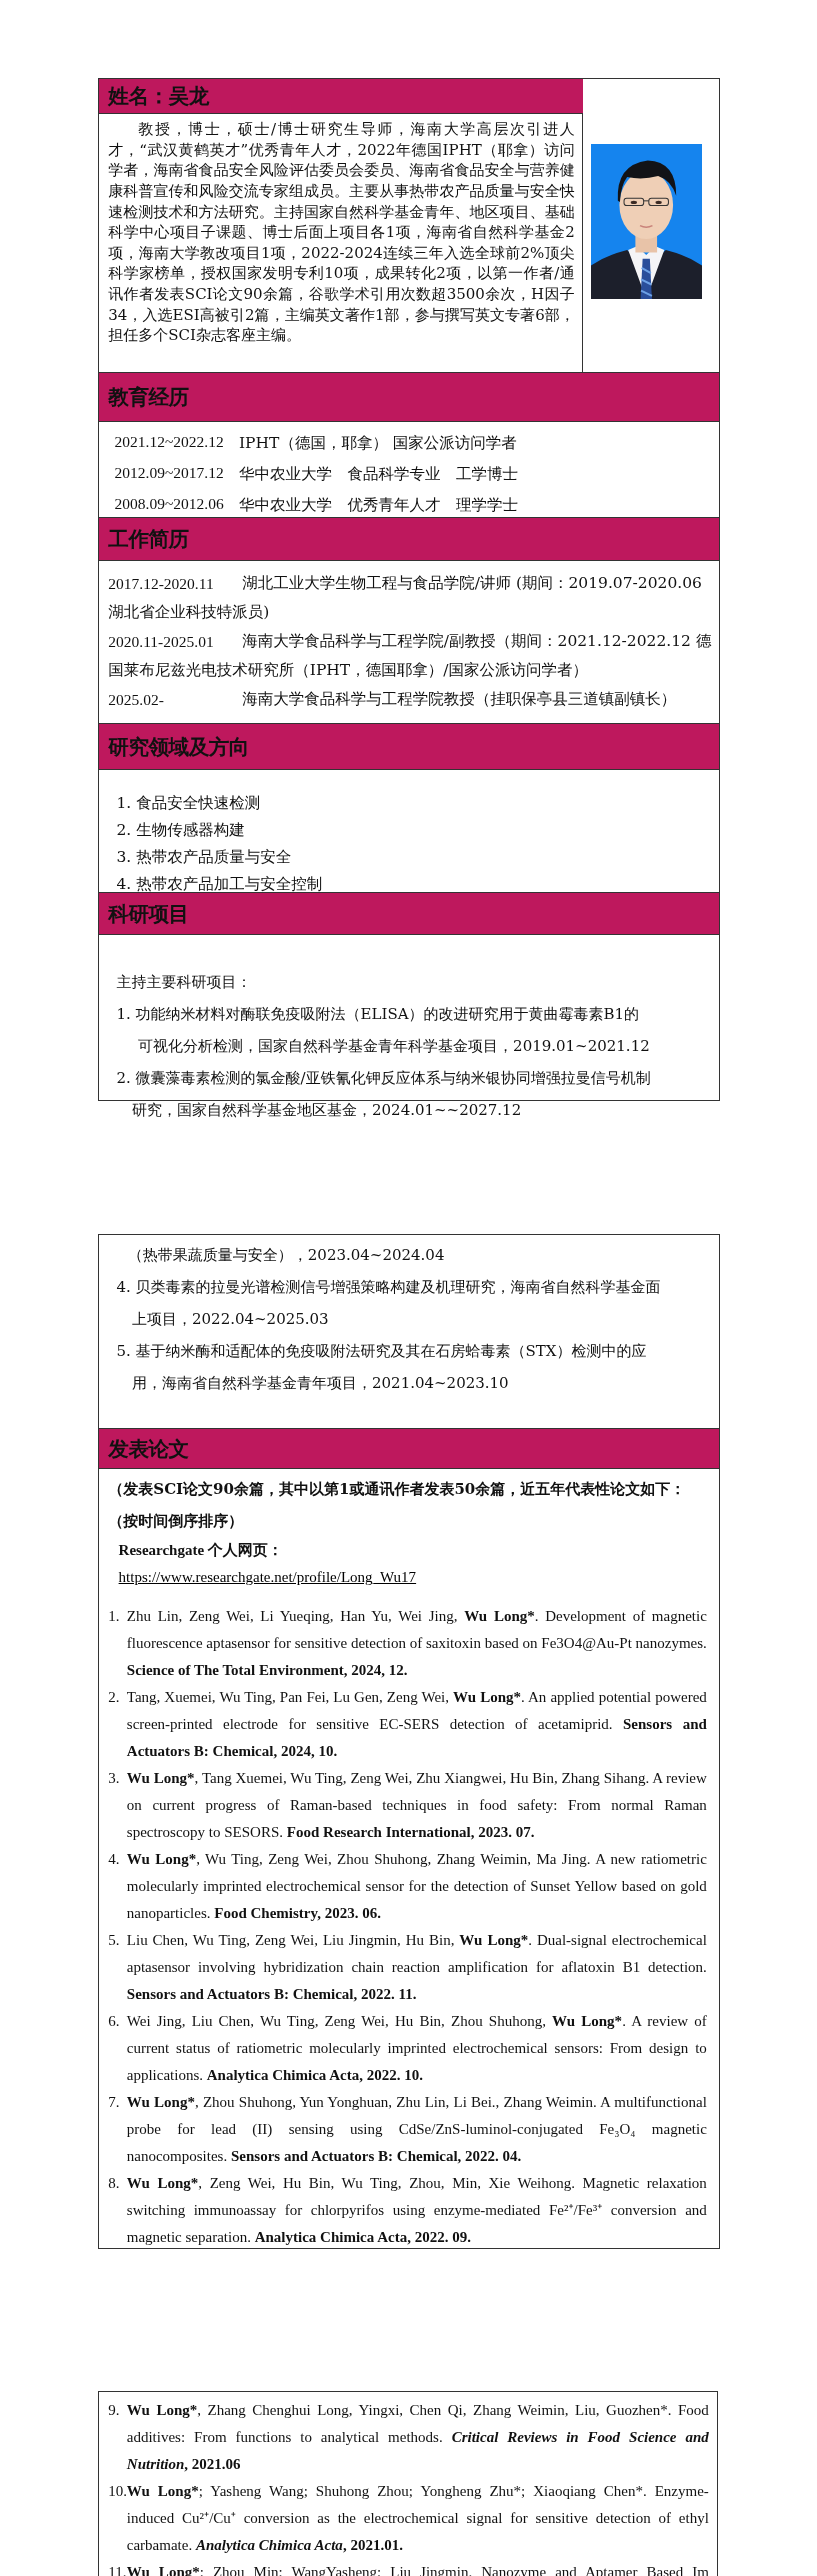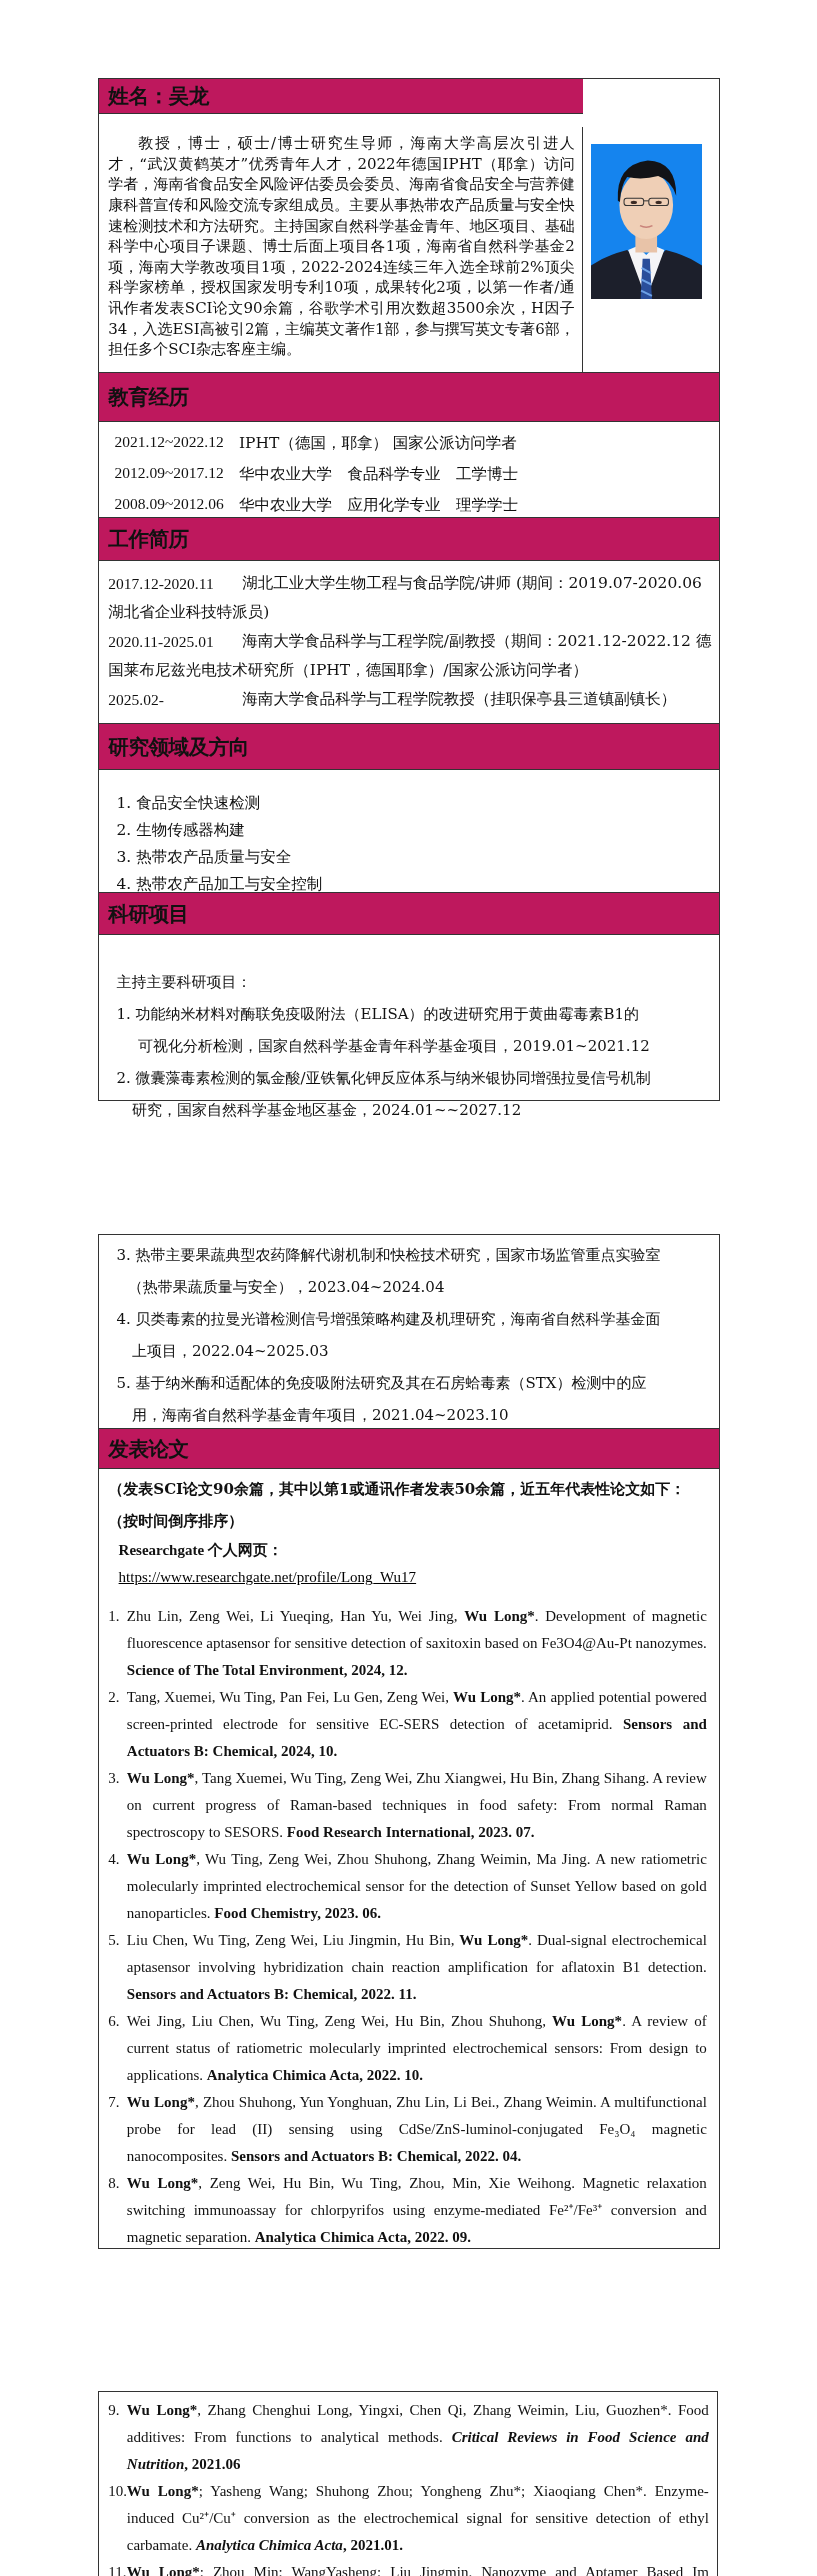--- a/index.html
+++ b/index.html
@@ -10,21 +10,21 @@
   #p2 { top: 1234px; width: 622px; height: 1015px; }
   #p3 { top: 2391px; width: 620px; height: 834px; }
   .sec-head { position: absolute; left: 0; right: 0; background: #be185d; border-bottom: 1px solid #333;
               box-sizing: border-box; font-family: "DejaVu Serif", serif; font-weight: bold; font-size: 20.6px;
               padding-left: 9.3px; display: flex; align-items: center; letter-spacing: -0.5px; }
   .sec-head.bt { border-top: 1px solid #333; }
   .body-block { position: absolute; left: 0; right: 4px; box-sizing: border-box; }
   .zh { font-family: "DejaVu Serif", serif; }
   
   #name-head { top: 0; height: 35px; right: 136px; font-size: 20.6px; }
-  #bio { top: 48px; height: 260px; right: 136px; border-right: 1px solid #333;
+  #bio { top: 34px; height: 260px; right: 136px; border-right: 1px solid #333;
          padding: 6.2px 7.2px 0 9.3px; font-size: 15px; line-height: 20.6px; text-align: justify; }
   #bio p { margin: 0; text-indent: 2em; }
   #photo-col { position: absolute; top: 0; right: 0; width: 136px; height: 294px; }
   #photo { position: absolute; left: 8.2px; top: 65px; width: 111px; height: 155px; overflow: hidden;
            background: linear-gradient(180deg, #1f8ef0 0%, #0b7ce8 100%); }
   
   #edu-head { top: 293px; height: 50px; }
   #edu-body { top: 342px; height: 97px; padding: 12.4px 0 0 15.5px; }
   .edu-row { height: 31px; font-size: 15.5px; display: flex; }
   .edu-row .date { width: 55px; margin-right: 15.5px; white-space: nowrap; font-family: "Liberation Serif", serif; }
@@ -93,21 +93,21 @@
     <div class="edu-row">
       <span class="date">2021.12~2022.12</span>
       <span class="desc">IPHT（德国，耶拿） 国家公派访问学者</span>
     </div>
     <div class="edu-row">
       <span class="date">2012.09~2017.12</span>
       <span class="desc">华中农业大学　食品科学专业　工学博士</span>
     </div>
     <div class="edu-row">
       <span class="date">2008.09~2012.06</span>
-      <span class="desc">华中农业大学　应用化学专业　理学学士</span>
+      <span class="desc">华中农业大学　优秀青年人才　理学学士</span>
     </div>
   </div>
 
   <div class="sec-head bt" id="work-head">
     <span>工作简历</span>
   </div>
   <div class="body-block zh" id="work-body">
     <div>
       <div class="work-row">
         <span class="date">2017.12-2020.11</span>
@@ -152,21 +152,20 @@
     <div>
       <div style="white-space:nowrap"><span>2.</span> <span>微囊藻毒素检测的氯金酸/亚铁氰化钾反应体系与纳米银协同增强拉曼信号机制</span></div>
       <div style="padding-left:15.5px;white-space:nowrap">研究，国家自然科学基金地区基金，2024.01~~2027.12</div>
     </div>
   </div>
 </div>
 
 <div class="page" id="p2">
   <div class="body-block zh" id="p2-proj">
     <div>
-      <div style="white-space:nowrap"><span>3.</span> <span>热带主要果蔬典型农药降解代谢机制和快检技术研究，国家市场监管重点实验室</span></div>
       <div style="padding-left:11.3px;white-space:nowrap">（热带果蔬质量与安全），2023.04~2024.04</div>
     </div>
     <div>
       <div style="white-space:nowrap"><span>4.</span> <span>贝类毒素的拉曼光谱检测信号增强策略构建及机理研究，海南省自然科学基金面</span></div>
       <div style="padding-left:15.5px;white-space:nowrap">上项目，2022.04~2025.03</div>
     </div>
     <div>
       <div style="white-space:nowrap"><span>5.</span> <span>基于纳米酶和适配体的免疫吸附法研究及其在石房蛤毒素（STX）检测中的应</span></div>
       <div style="padding-left:15.5px;white-space:nowrap">用，海南省自然科学基金青年项目，2021.04~2023.10</div>
     </div>

